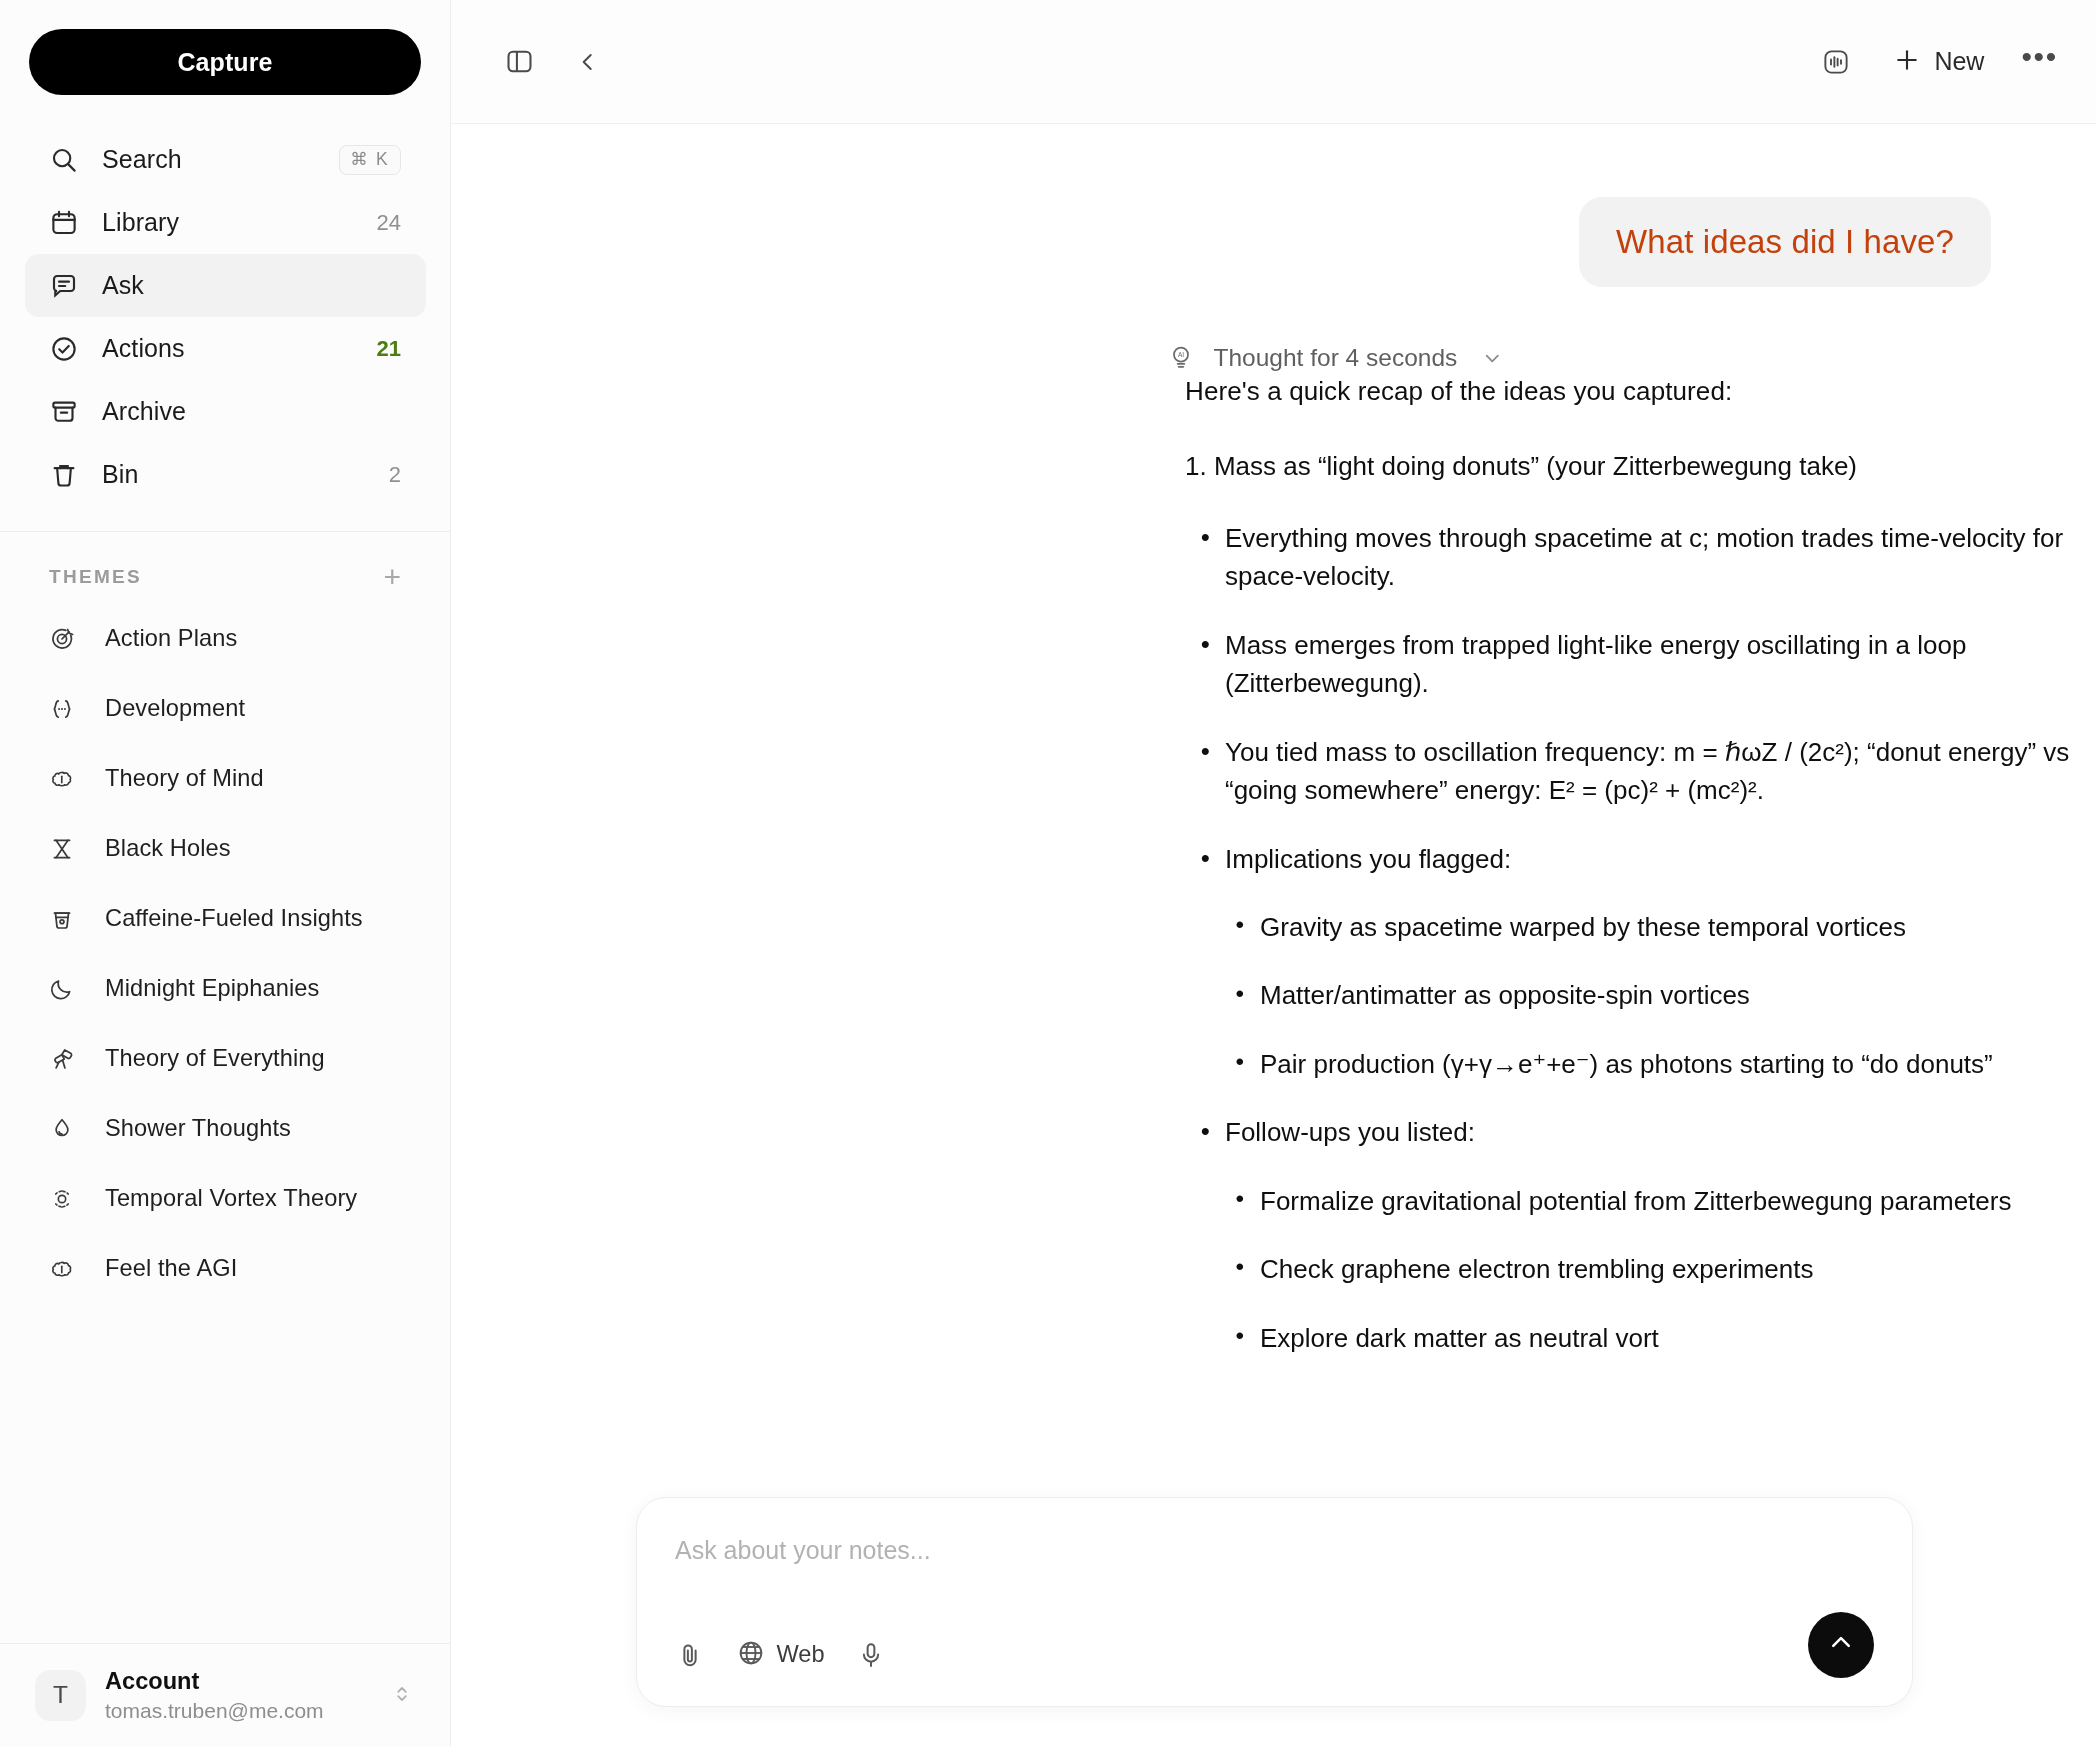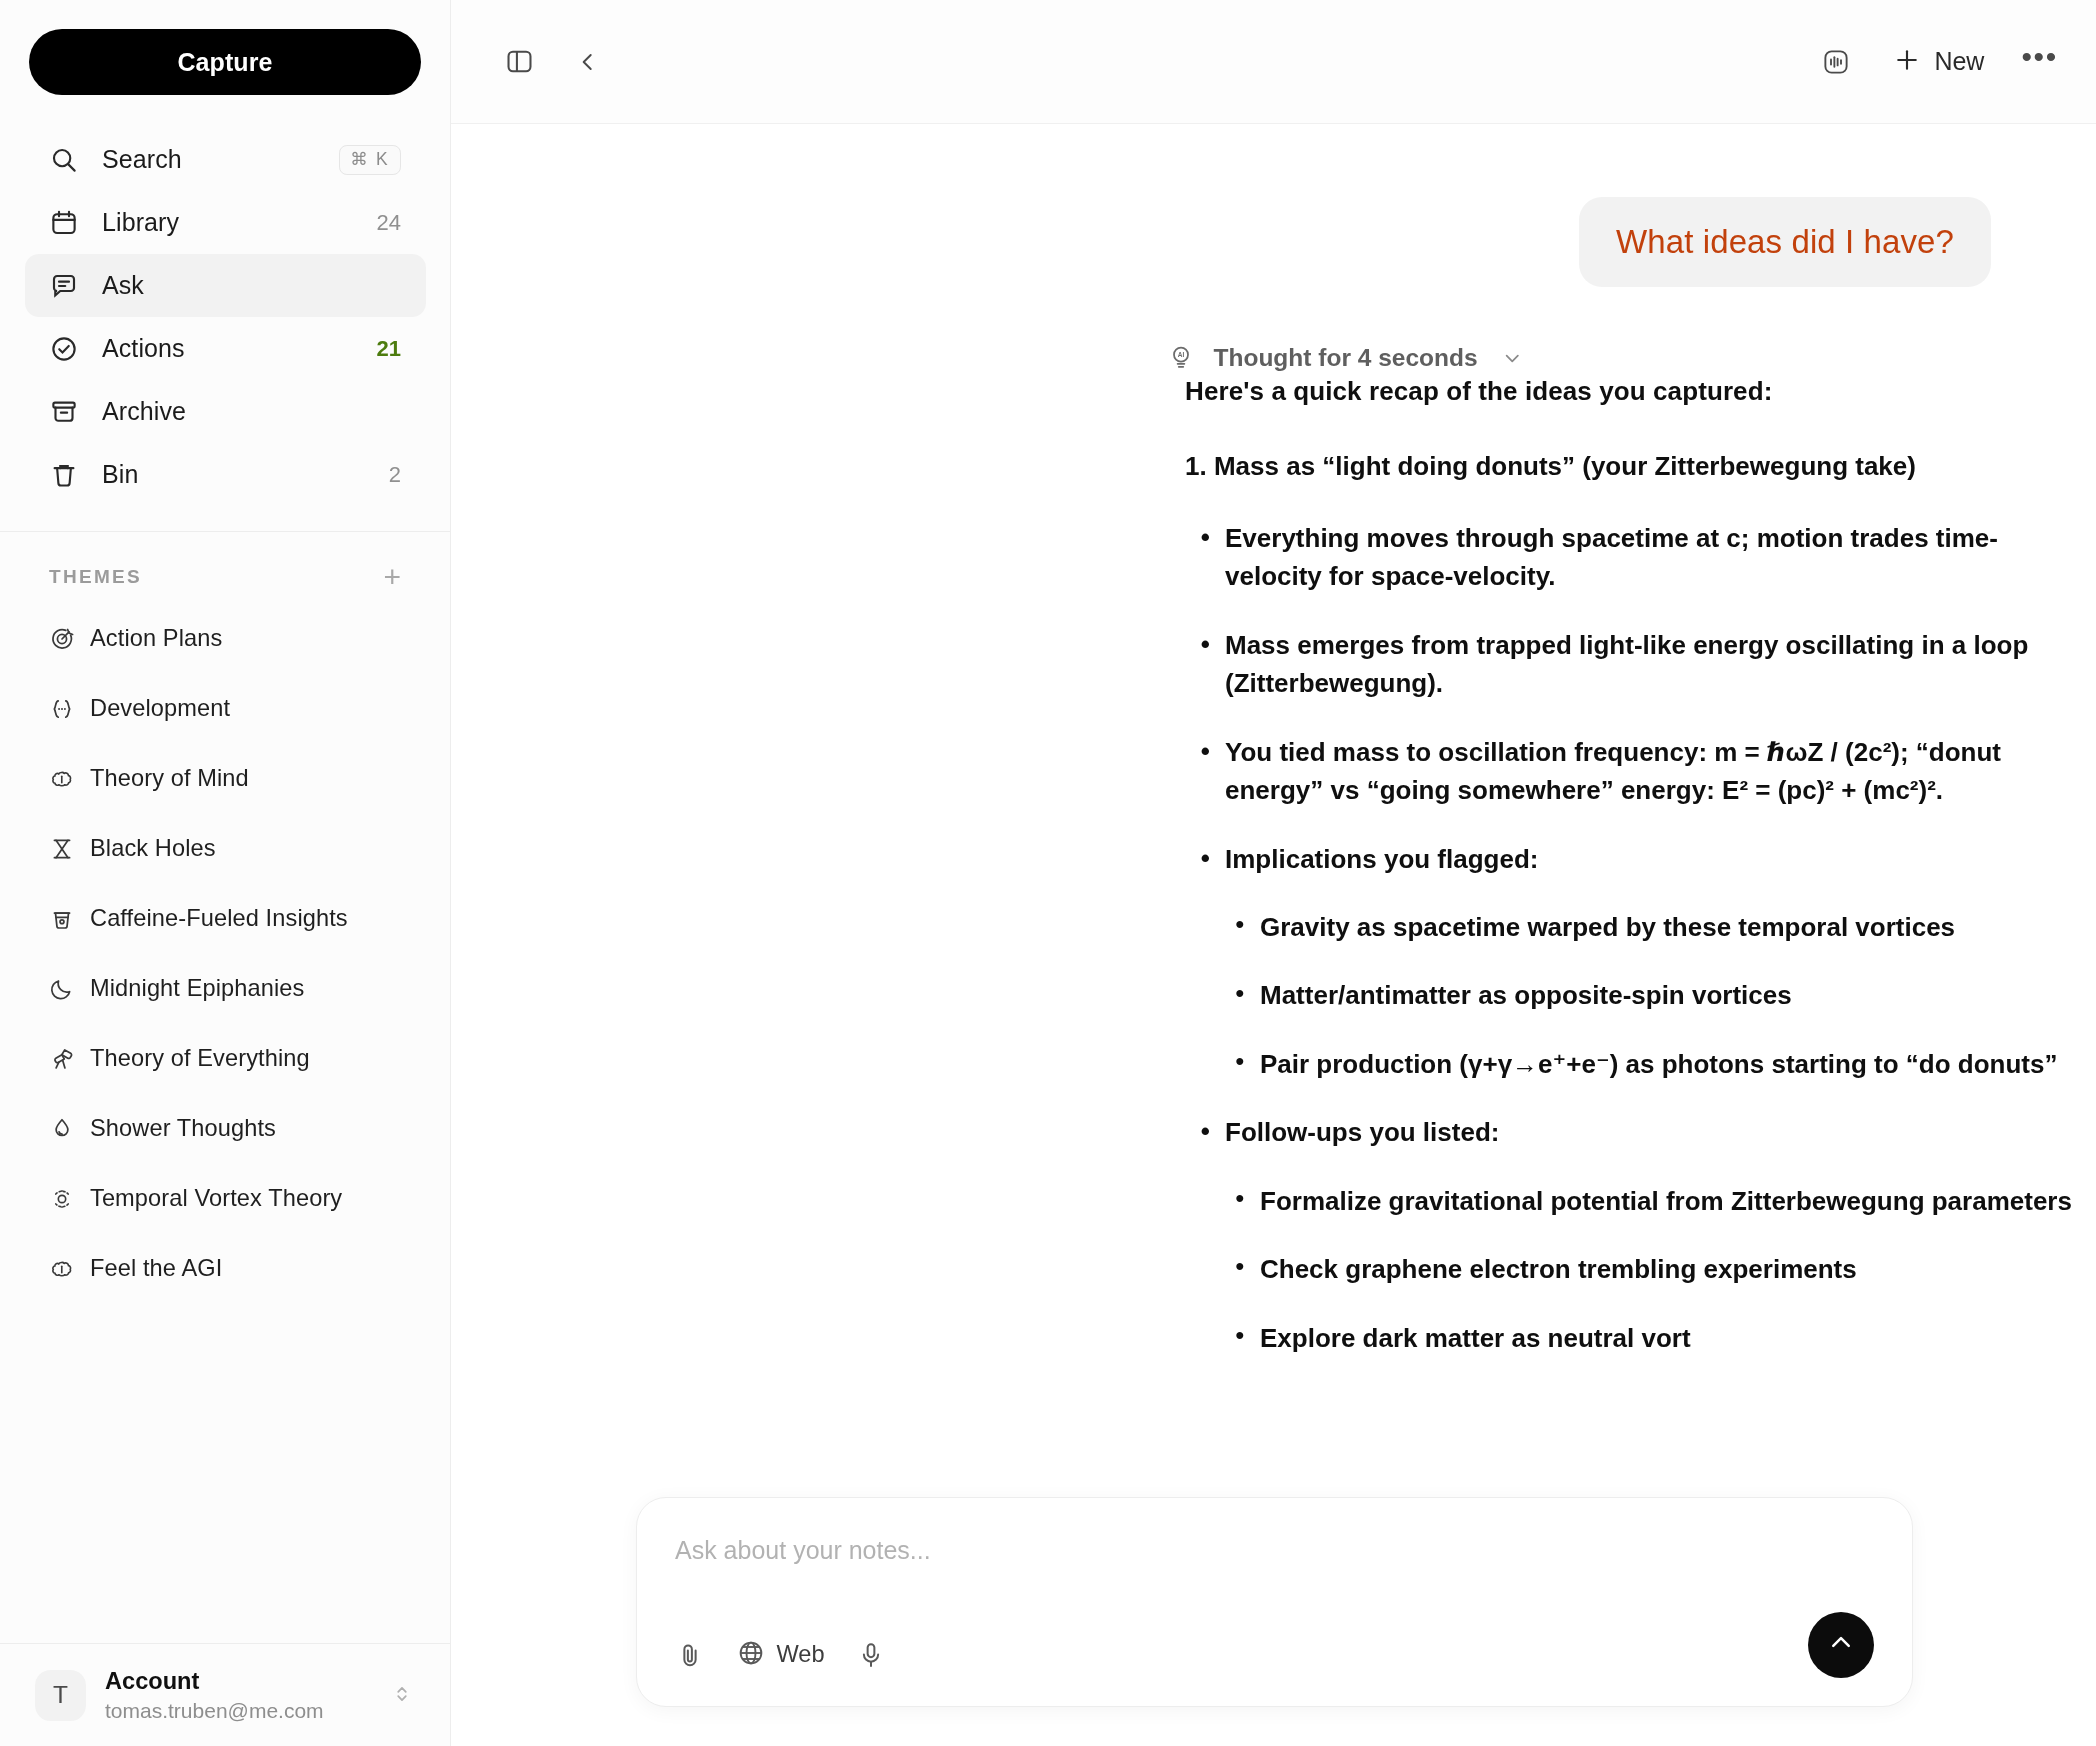--- a/index.html
+++ b/index.html
@@ -58,21 +58,21 @@
 
   .themes-head {
     display: flex; align-items: center; justify-content: space-between;
     padding: 30px 49px 12.2px 49px;
   }
   .themes-title { font-size: 19px; letter-spacing: 2.3px; color: #9b9b9b; font-weight: 600; }
   .themes-plus { font-size: 30px; color: #a8a8a8; line-height: 1; cursor:pointer; font-weight: 300; }
 
   .theme-list { padding: 0 24.5px; }
   .theme-item {
-    display: flex; align-items: center; gap: 15px;
+    display: flex; align-items: center; gap: 30px;
     height: 70px; padding: 0 24.5px; border-radius: 12.2px; cursor: pointer;
   }
   .theme-icon { width: 26px; height: 26px; flex:0 0 26px; color:#3a3a3a; display:flex; align-items:center; justify-content:center;}
   .theme-icon svg { width: 26px; height: 26px; display:block; }
   .theme-label { font-size: 23.6px; color: #1f1f1f; font-weight: 400; letter-spacing: 0.1px; }
 
   .account {
     position: absolute; left: 0; bottom: 0; width: 100%;
     border-top: 1.3px solid #ededed;
     padding: 24.5px 35px;
@@ -108,21 +108,21 @@
 
   .conversation { flex: 1; position: relative; overflow: hidden; }
 
   .user-row { display:flex; justify-content:flex-end; padding: 44px 105px 0 0; }
   .user-bubble {
     background: #f2f2f2; border-radius: 23px;
     padding: 26px 37px;
     font-size: 33px; color:#c2410c; letter-spacing: 0.1px;
   }
 
-  .assistant { padding: 56px 8px 0 734px; font-weight: bold; }
+  .assistant { padding: 56px 8px 0 734px; }
 
   .thought {
     display:flex; align-items:center; gap: 17.5px;
     margin-left: -19px;
     cursor: pointer;
     width: fit-content;
   }
   .thought-icon { color:#6b6b6b; display:flex; }
   .thought-text { font-size: 24.5px; color:#5f5f5f; }
   .thought-chev { color:#8a8a8a; display:flex; margin-left:5.2px; }

